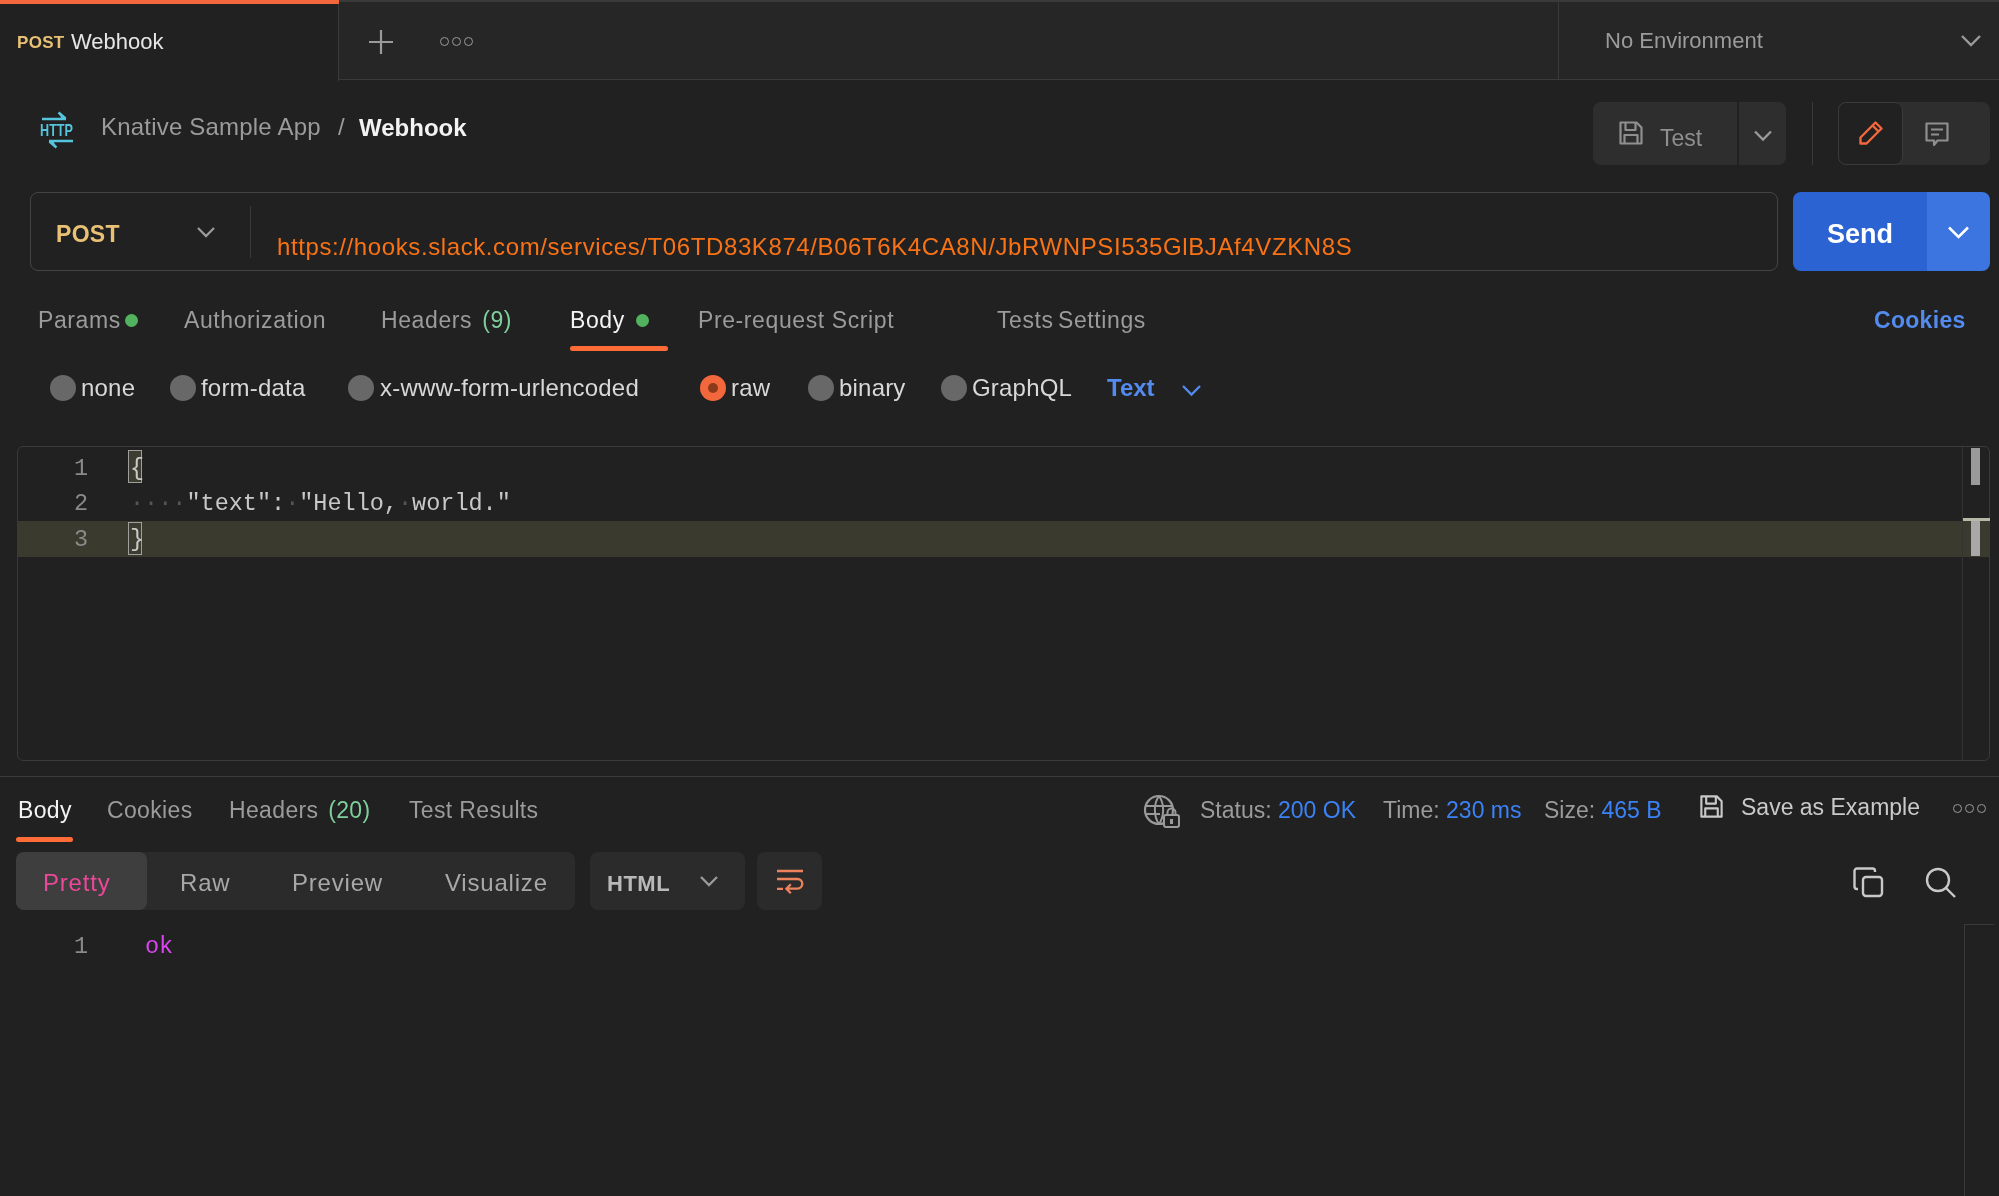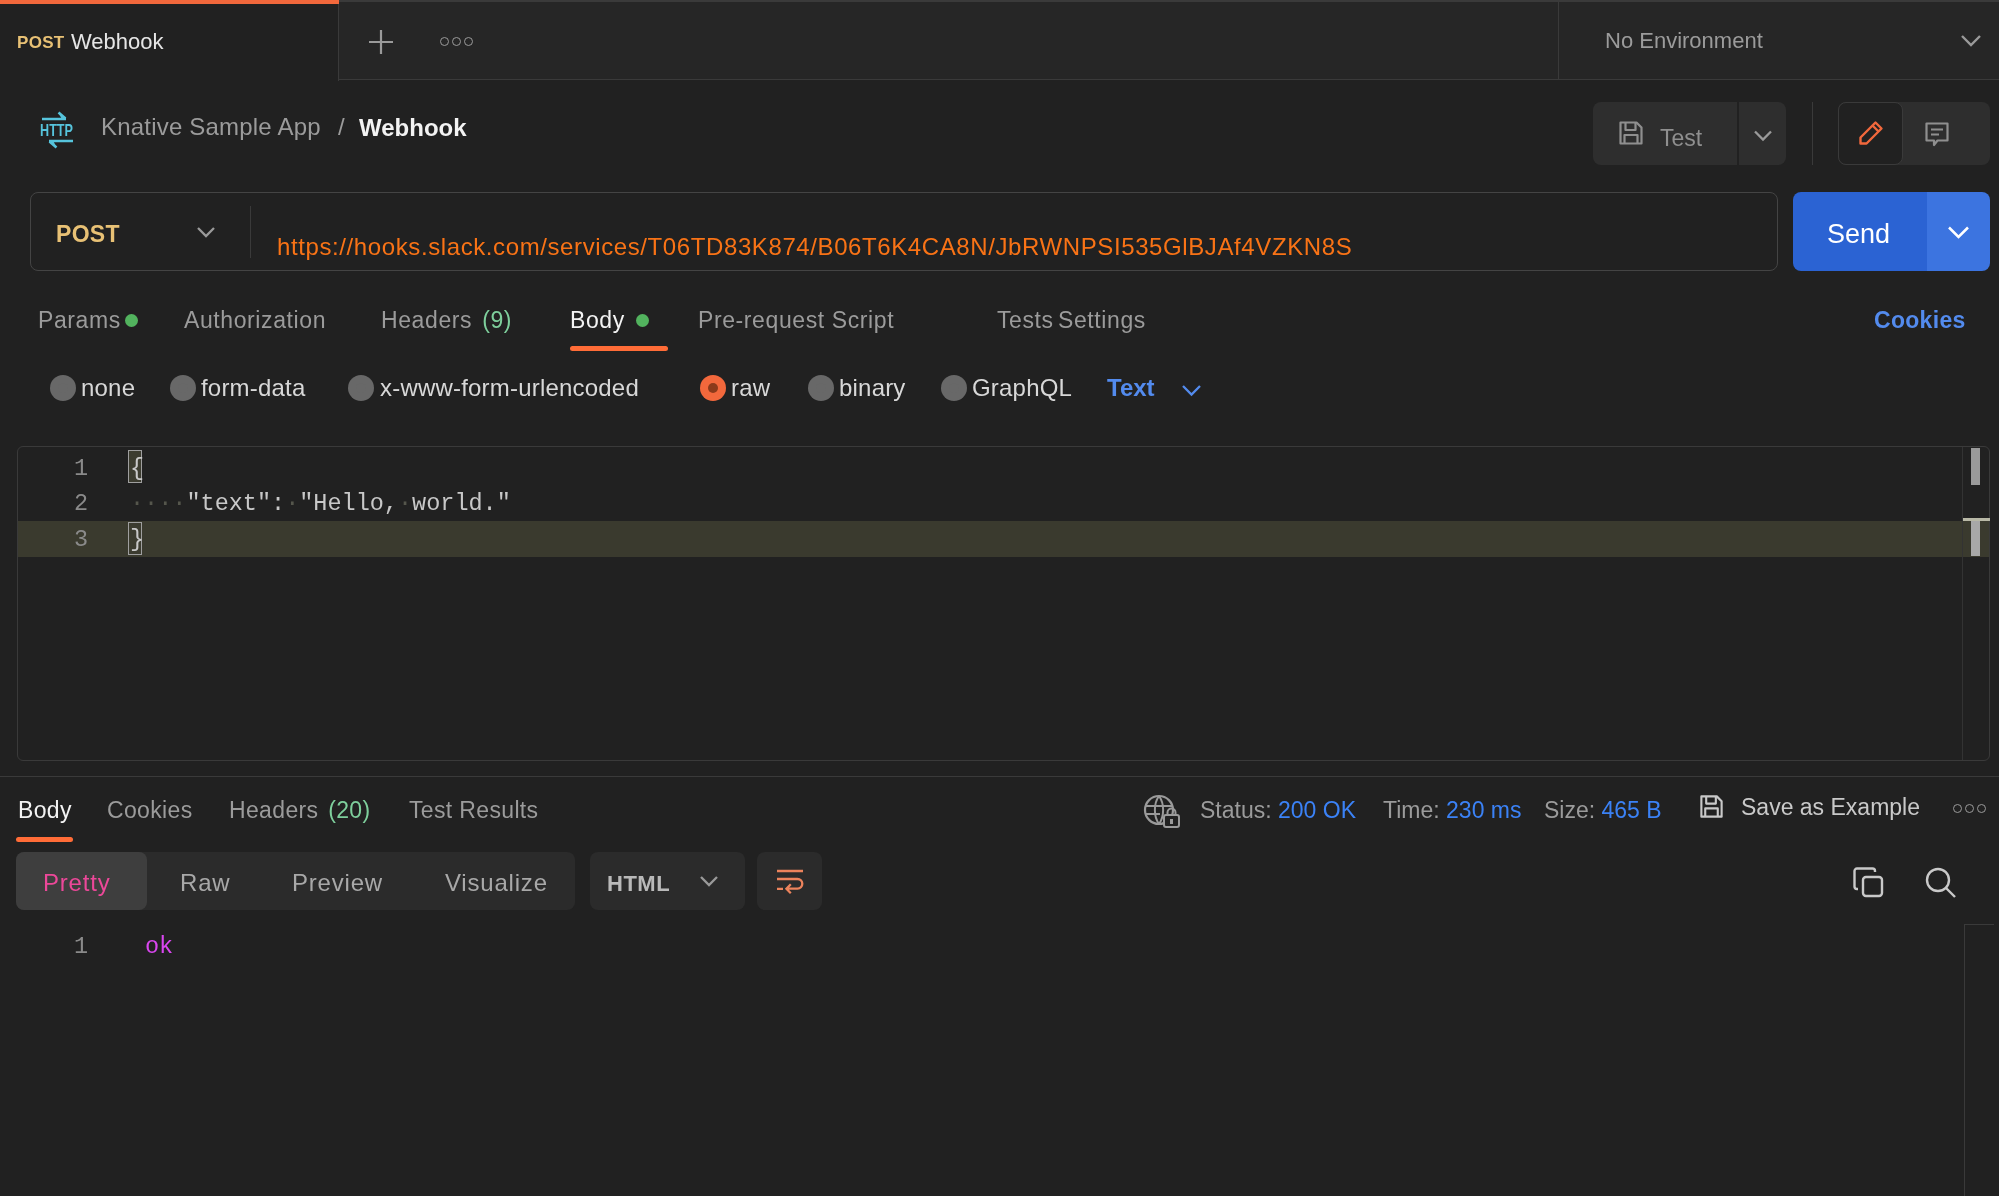--- a/index.html
+++ b/index.html
@@ -20,21 +20,21 @@
   #vdiv2 { left:1812px; top:102px; width:1px; height:63px; background:#3a3a3a; }
   #pcgroup { left:1838px; top:102px; width:152px; height:63px; background:#2e2e2e; border-radius:8px; }
   #pcsel { left:1838px; top:102px; width:65px; height:63px; background:#212121; border:1px solid #3a3a3a; border-radius:8px; }
   
   #urlbox { left:30px; top:192px; width:1748px; height:79px; border:1px solid #444444; border-radius:8px; }
   #urlpost { left:56px; top:221px; font-size:23px; font-weight:700; color:#e8c175; letter-spacing:0.3px; }
   #urldiv { left:250px; top:206px; width:1px; height:52px; background:#3a3a3a; }
   #urltext { left:277px; top:217px; font-size:24px; color:#f97316; letter-spacing:0.6px;margin-top:16px; }
   #sendmain { left:1793px; top:192px; width:134px; height:79px; background:#2b63d3; border-radius:8px 0 0 8px; }
   #sendcar { left:1927px; top:192px; width:63px; height:79px; background:#3c74e0; border-radius:0 8px 8px 0; }
-  #sendtxt { left:1827px; top:219px; font-size:27px; font-weight:400; color:#fff; }
+  #sendtxt { left:1827px; top:219px; font-size:27px; font-weight:700; color:#fff; }
   
   .rtab { top:307px; font-size:23px; color:#9b9b9b; letter-spacing:0.6px; }
   .dotg { width:13px; height:13px; border-radius:50%; background:#52b35e; top:314px; }
   #bodyunder { left:570px; top:346px; width:98px; height:5px; border-radius:3px; background:#ff6c37; }
   #cookieslink { left:1874px; top:307px; font-size:23px; font-weight:600; color:#538bee; letter-spacing:0.3px; }
   
   .radio { width:26px; height:26px; border-radius:50%; top:375px; background:#686868; }
   .radio i { position:absolute; left:8px; top:8px; width:10px; height:10px; border-radius:50%; background:#686868; }
   .radio.sel { background:#f2683c; }
   .radio.sel i { background:#8b3a1b; }

